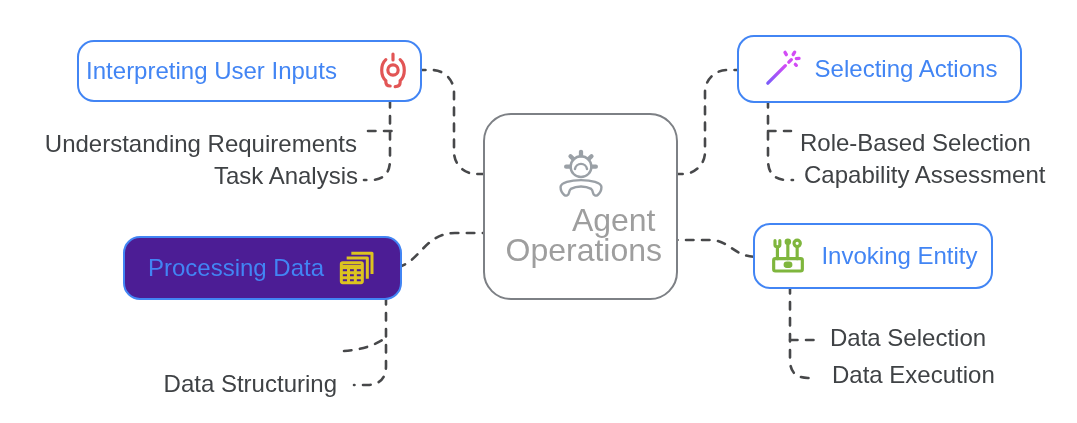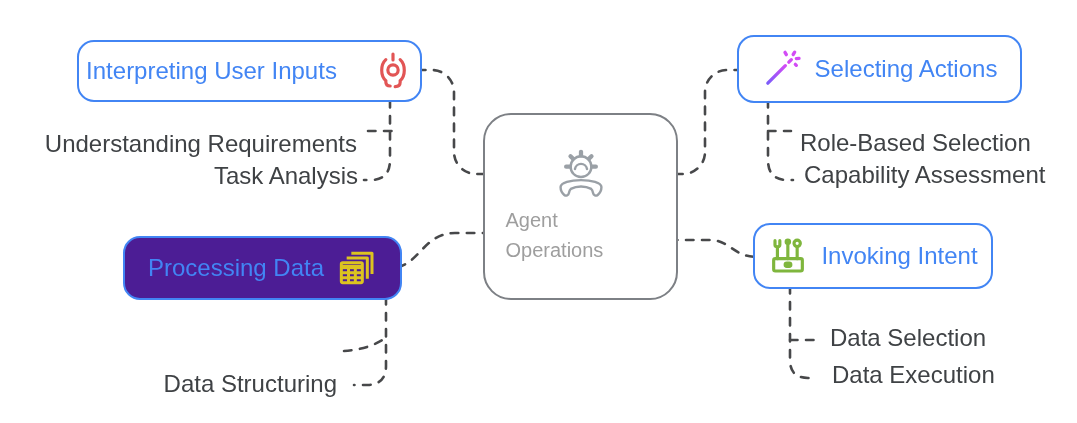--- a/index.html
+++ b/index.html
@@ -18,22 +18,22 @@
   #node-interpreting { left:77px;  top:40px;  width:345px; height:62px;gap:36px; }
   #node-selecting    { left:737px; top:35px;  width:285px; height:68px; }
   #node-processing   { left:123px; top:236px; width:279px; height:64px; background:#4c1d95; }
   #node-invoking     { left:753px; top:223px; width:240px; height:66px; }
   #node-center {
     left:483px; top:113px; width:195px; height:187px;
     border:2.5px solid #7d8085; border-radius:28px;
     flex-direction:column; gap:4px; font-weight:400;
   }
   #node-center .center-label {
-    width:150px; text-align:left; color:#9e9e9e;
-    font-size:20px; line-height:30px; white-space:normal;
+    width:150px; text-align:right; color:#9e9e9e;
+    font-size:32px; line-height:30px; white-space:normal;
   }
   .leaf {
     position:absolute; font-size:24px; line-height:28px;
     color:#3f4245; white-space:nowrap;
   }
   .leaf.r { text-align:right; }
   #leaf-understanding { right:720px; top:130px; }
   #leaf-task          { right:719px; top:162px;margin-left:44px; }
   #leaf-role          { left:800px;  top:117px;margin-top:12px; }
   #leaf-capability    { left:804px;  top:161px; }
@@ -141,18 +141,18 @@
         <rect x="3.4" y="13.6" width="17.2" height="7.4" rx="1"></rect>
         <rect x="10.3" y="16.3" width="3.4" height="1.9" rx="0.95"></rect>
         <path d="M4.2 2.8 V5.4 C4.2 6.8 7.1 6.8 7.1 5.4 V2.8"></path>
         <path d="M5.65 6.8 V13.6"></path>
         <circle cx="11.9" cy="3.4" r="1"></circle>
         <path d="M11.9 4.6 V13.6"></path>
         <circle cx="17.5" cy="4.4" r="1.9"></circle>
         <path d="M17.5 6.4 V13.6"></path>
       </svg>
     </span>
-    <span>Invoking Intent</span>
+    <span>Invoking Entity</span>
   </div>
   <div class="leaf" id="leaf-toolsel">Data Selection</div>
   <div class="leaf" id="leaf-toolexec">Data Execution</div>
 
 </div>
 
 </body></html>

